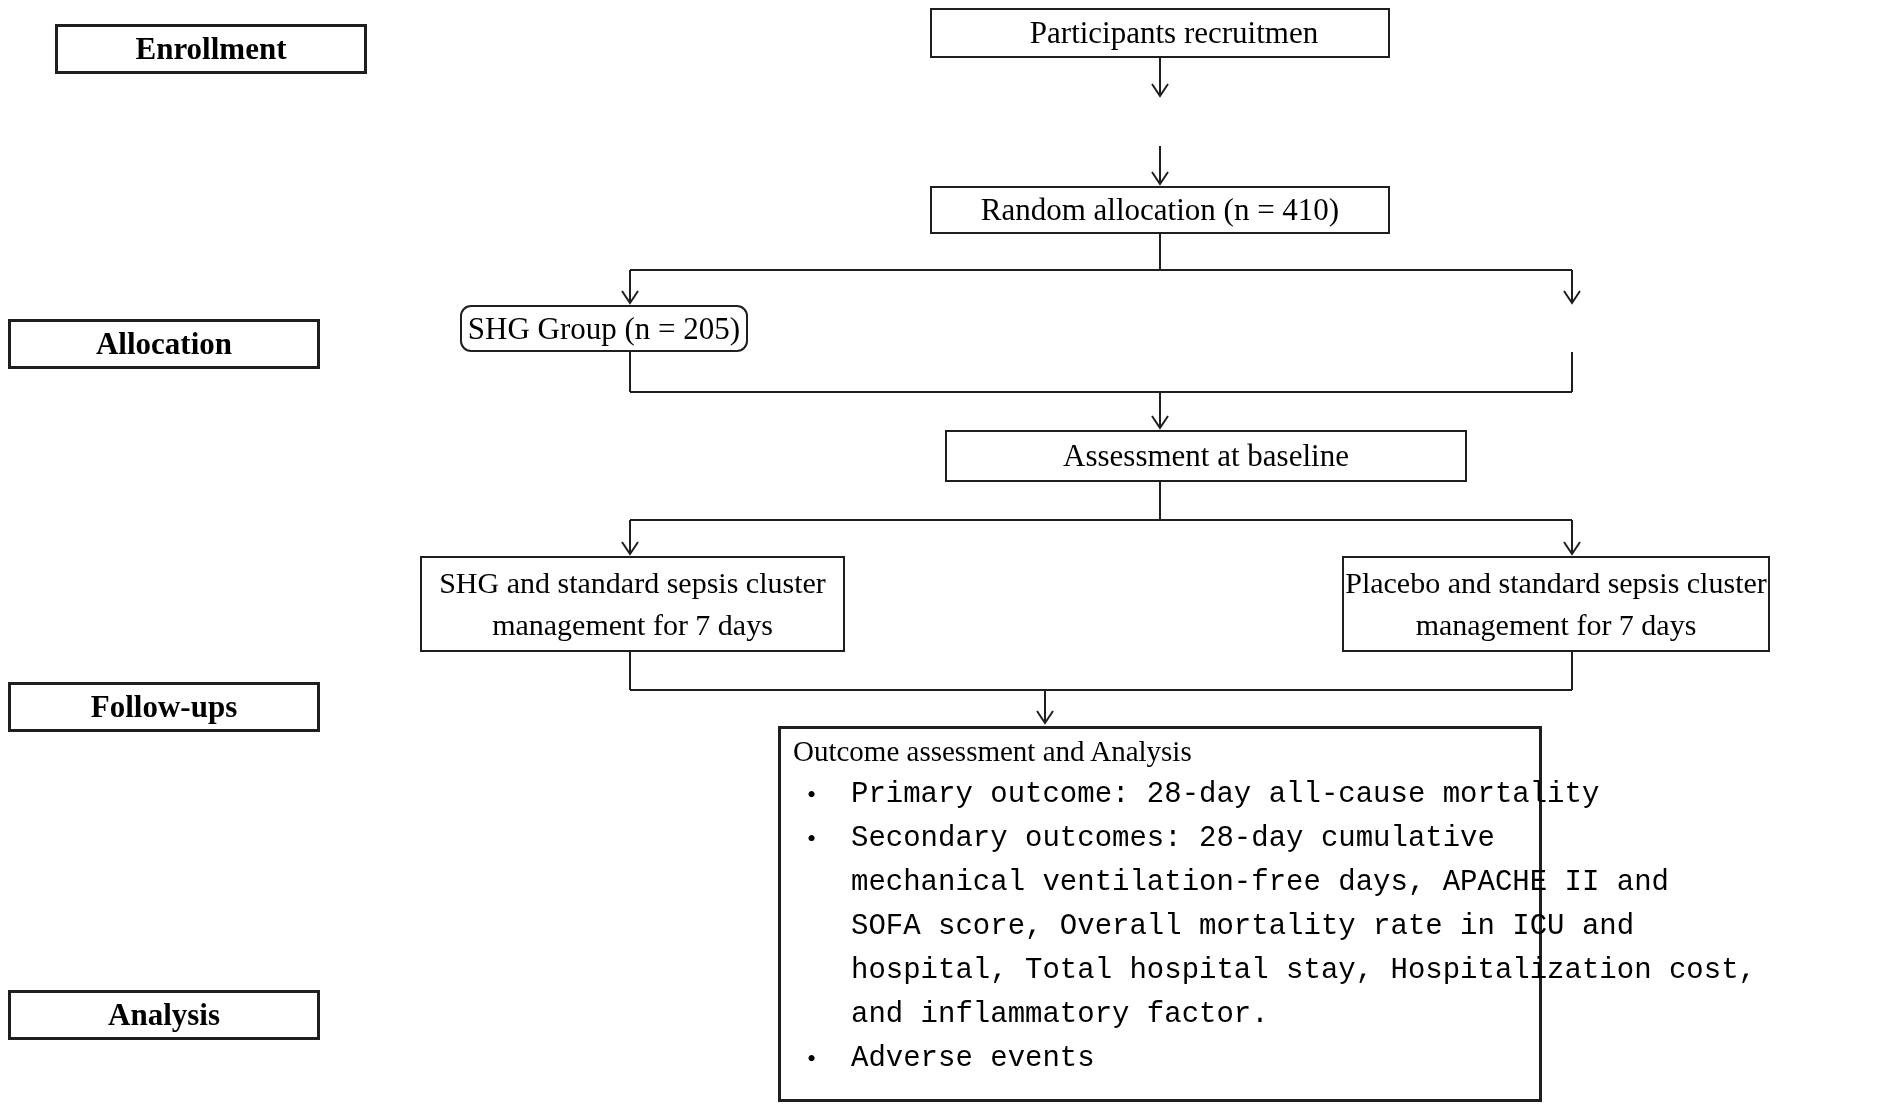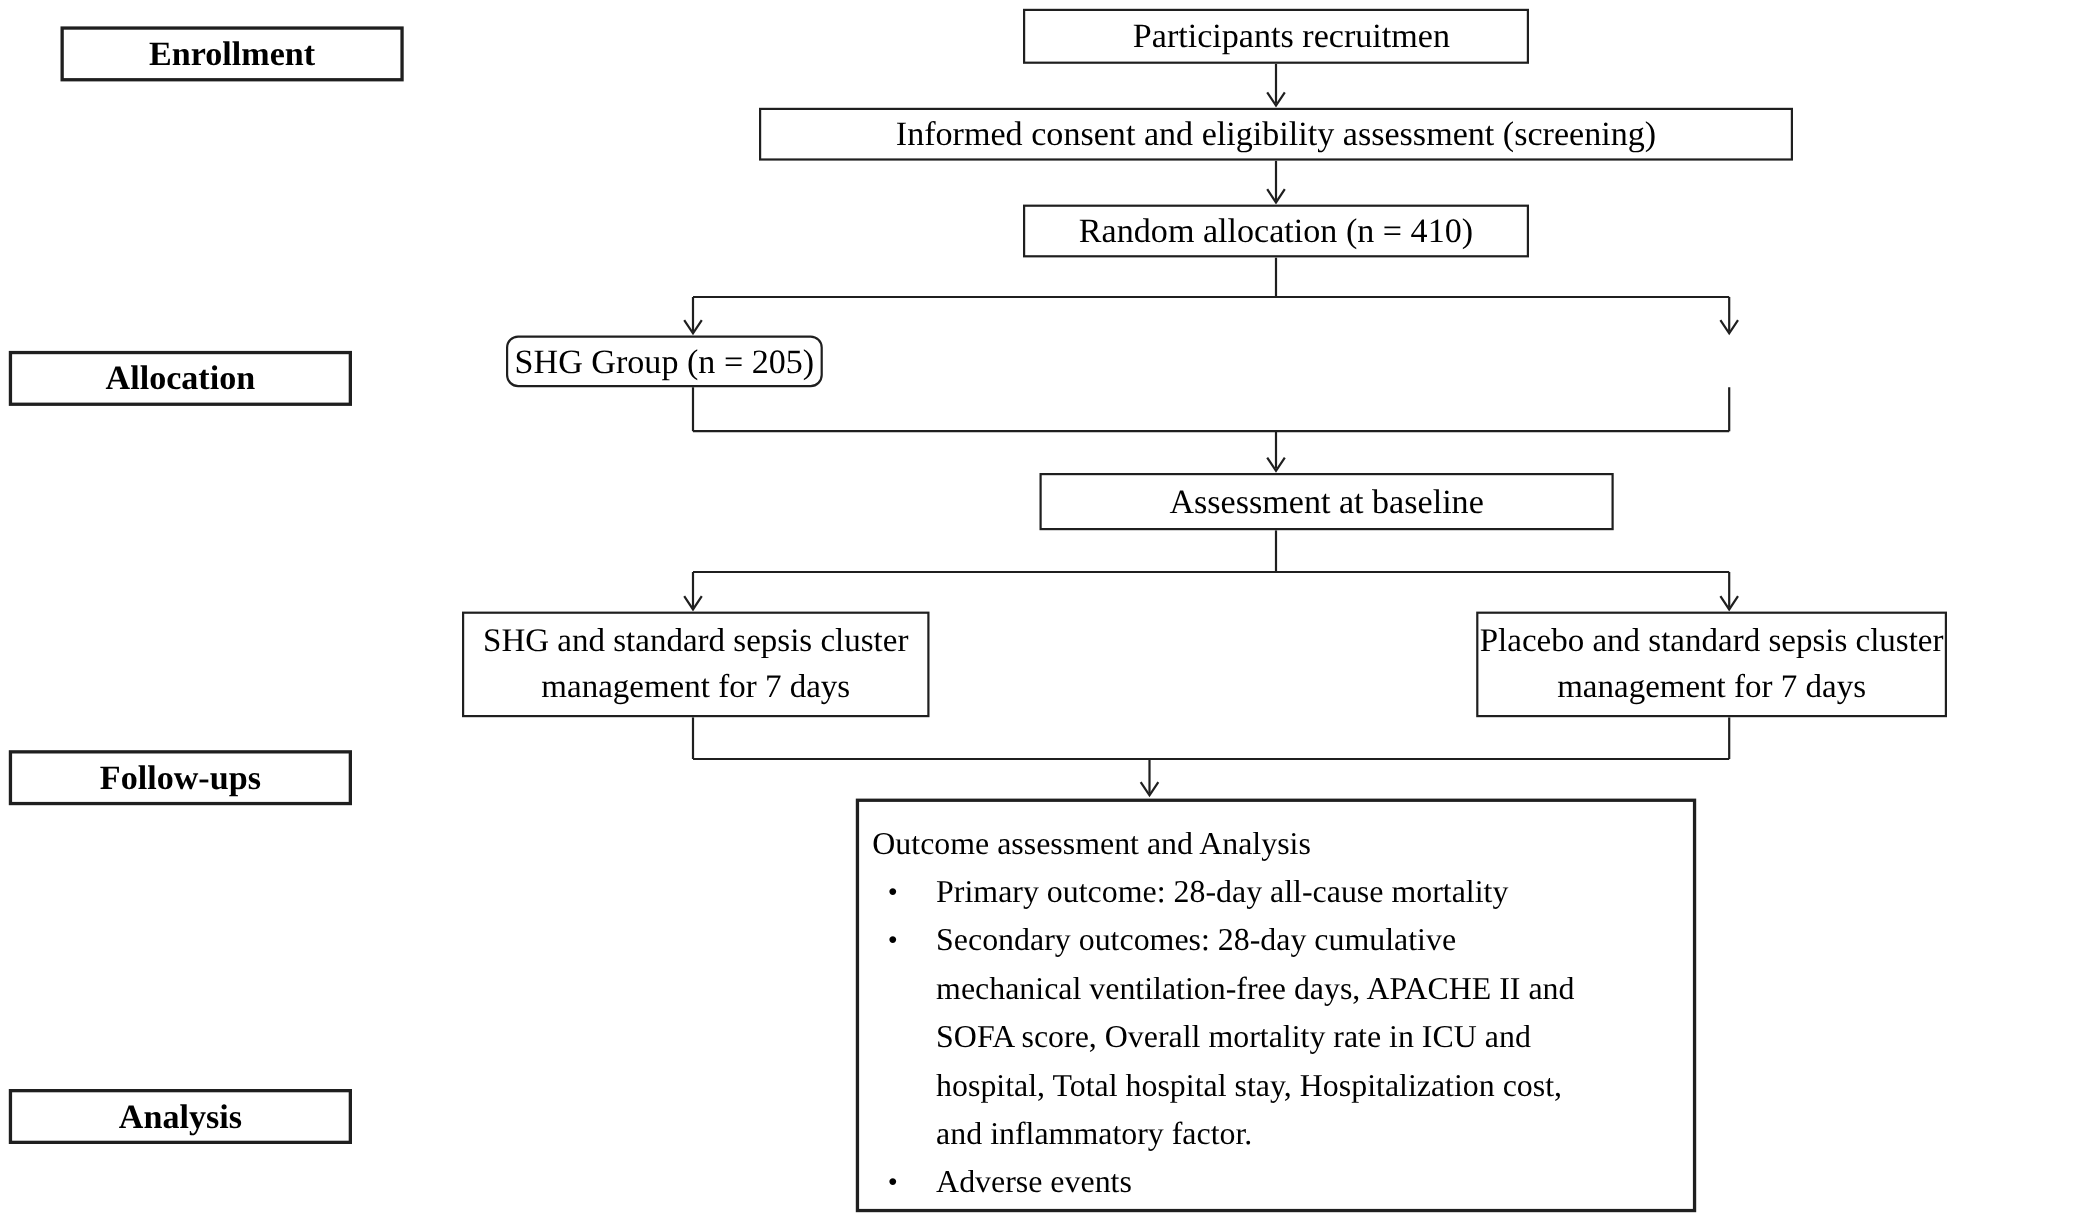--- a/index.html
+++ b/index.html
@@ -48,35 +48,35 @@
     width: 1902px; height: 1112px;
     pointer-events: none;
   }
   .outcome-box {
     position: absolute;
     left: 778px; top: 726px;
     width: 764px; height: 376px;
     border: 3px solid #1f1f1f;
     background: #ffffff;
     box-sizing: border-box;
-    padding: 16px 6px 0 12px;
+    padding: 0 6px 0 12px;
     font-size: 29px;
     line-height: 44px;
   }
   .outcome-title { white-space: nowrap; }
   .bullet-row { display: flex; align-items: flex-start; }
   .bullet-glyph {
     width: 58px;
     flex: 0 0 58px;
     padding-left: 14px;
     box-sizing: border-box;
     font-size: 26px;
   }
   .bullet-lines { flex: 1 1 auto; }
-  .bullet-line { white-space: nowrap; }
+  .bullet-line { white-space: nowrap; font-family: Liberation Mono, monospace; }
 </style>
 </head>
 <body>
 
 <div class="canvas">
 
   <svg class="connectors" viewBox="0 0 1902 1112" xmlns="http://www.w3.org/2000/svg" fill="none" stroke="#1f1f1f" stroke-width="2">
     <g>
       <path d="M1160,58 V94"></path>
       <path d="M1152,84 L1160,96 L1168,84"></path>
@@ -105,21 +105,20 @@
     </g>
   </svg>
 
   <div class="stage-label" style="top:24px;margin-left:47px;">Enrollment</div>
   <div class="stage-label" style="top:291px;margin-top:28px;">Allocation</div>
   <div class="stage-label" style="top:682px;">Follow-ups</div>
   <div class="stage-label" style="top:990px;">Analysis</div>
 
   <div class="flow-box" style="left:930px; top:8px; width:460px; height:50px;padding-left:28px;">Participants recruitmen</div>
 
-  <div class="flow-box" style="left:690px; top:98px; width:940px; height:48px;">Informed consent and eligibility assessment (screening)</div>
 
   <div class="flow-box" style="left:930px; top:186px; width:460px; height:48px;">Random allocation (n = 410)</div>
 
   <div class="flow-box" style="left:460px; top:305px; width:288px; height:47px;border-radius:11px;">SHG Group (n = 205)</div>
 
 
   <div class="flow-box" style="left:945px; top:430px; width:522px; height:52px;">Assessment at baseline</div>
 
   <div class="flow-box two-line" style="left:420px; top:556px; width:425px; height:96px;">
     <div>SHG and standard sepsis cluster</div>

